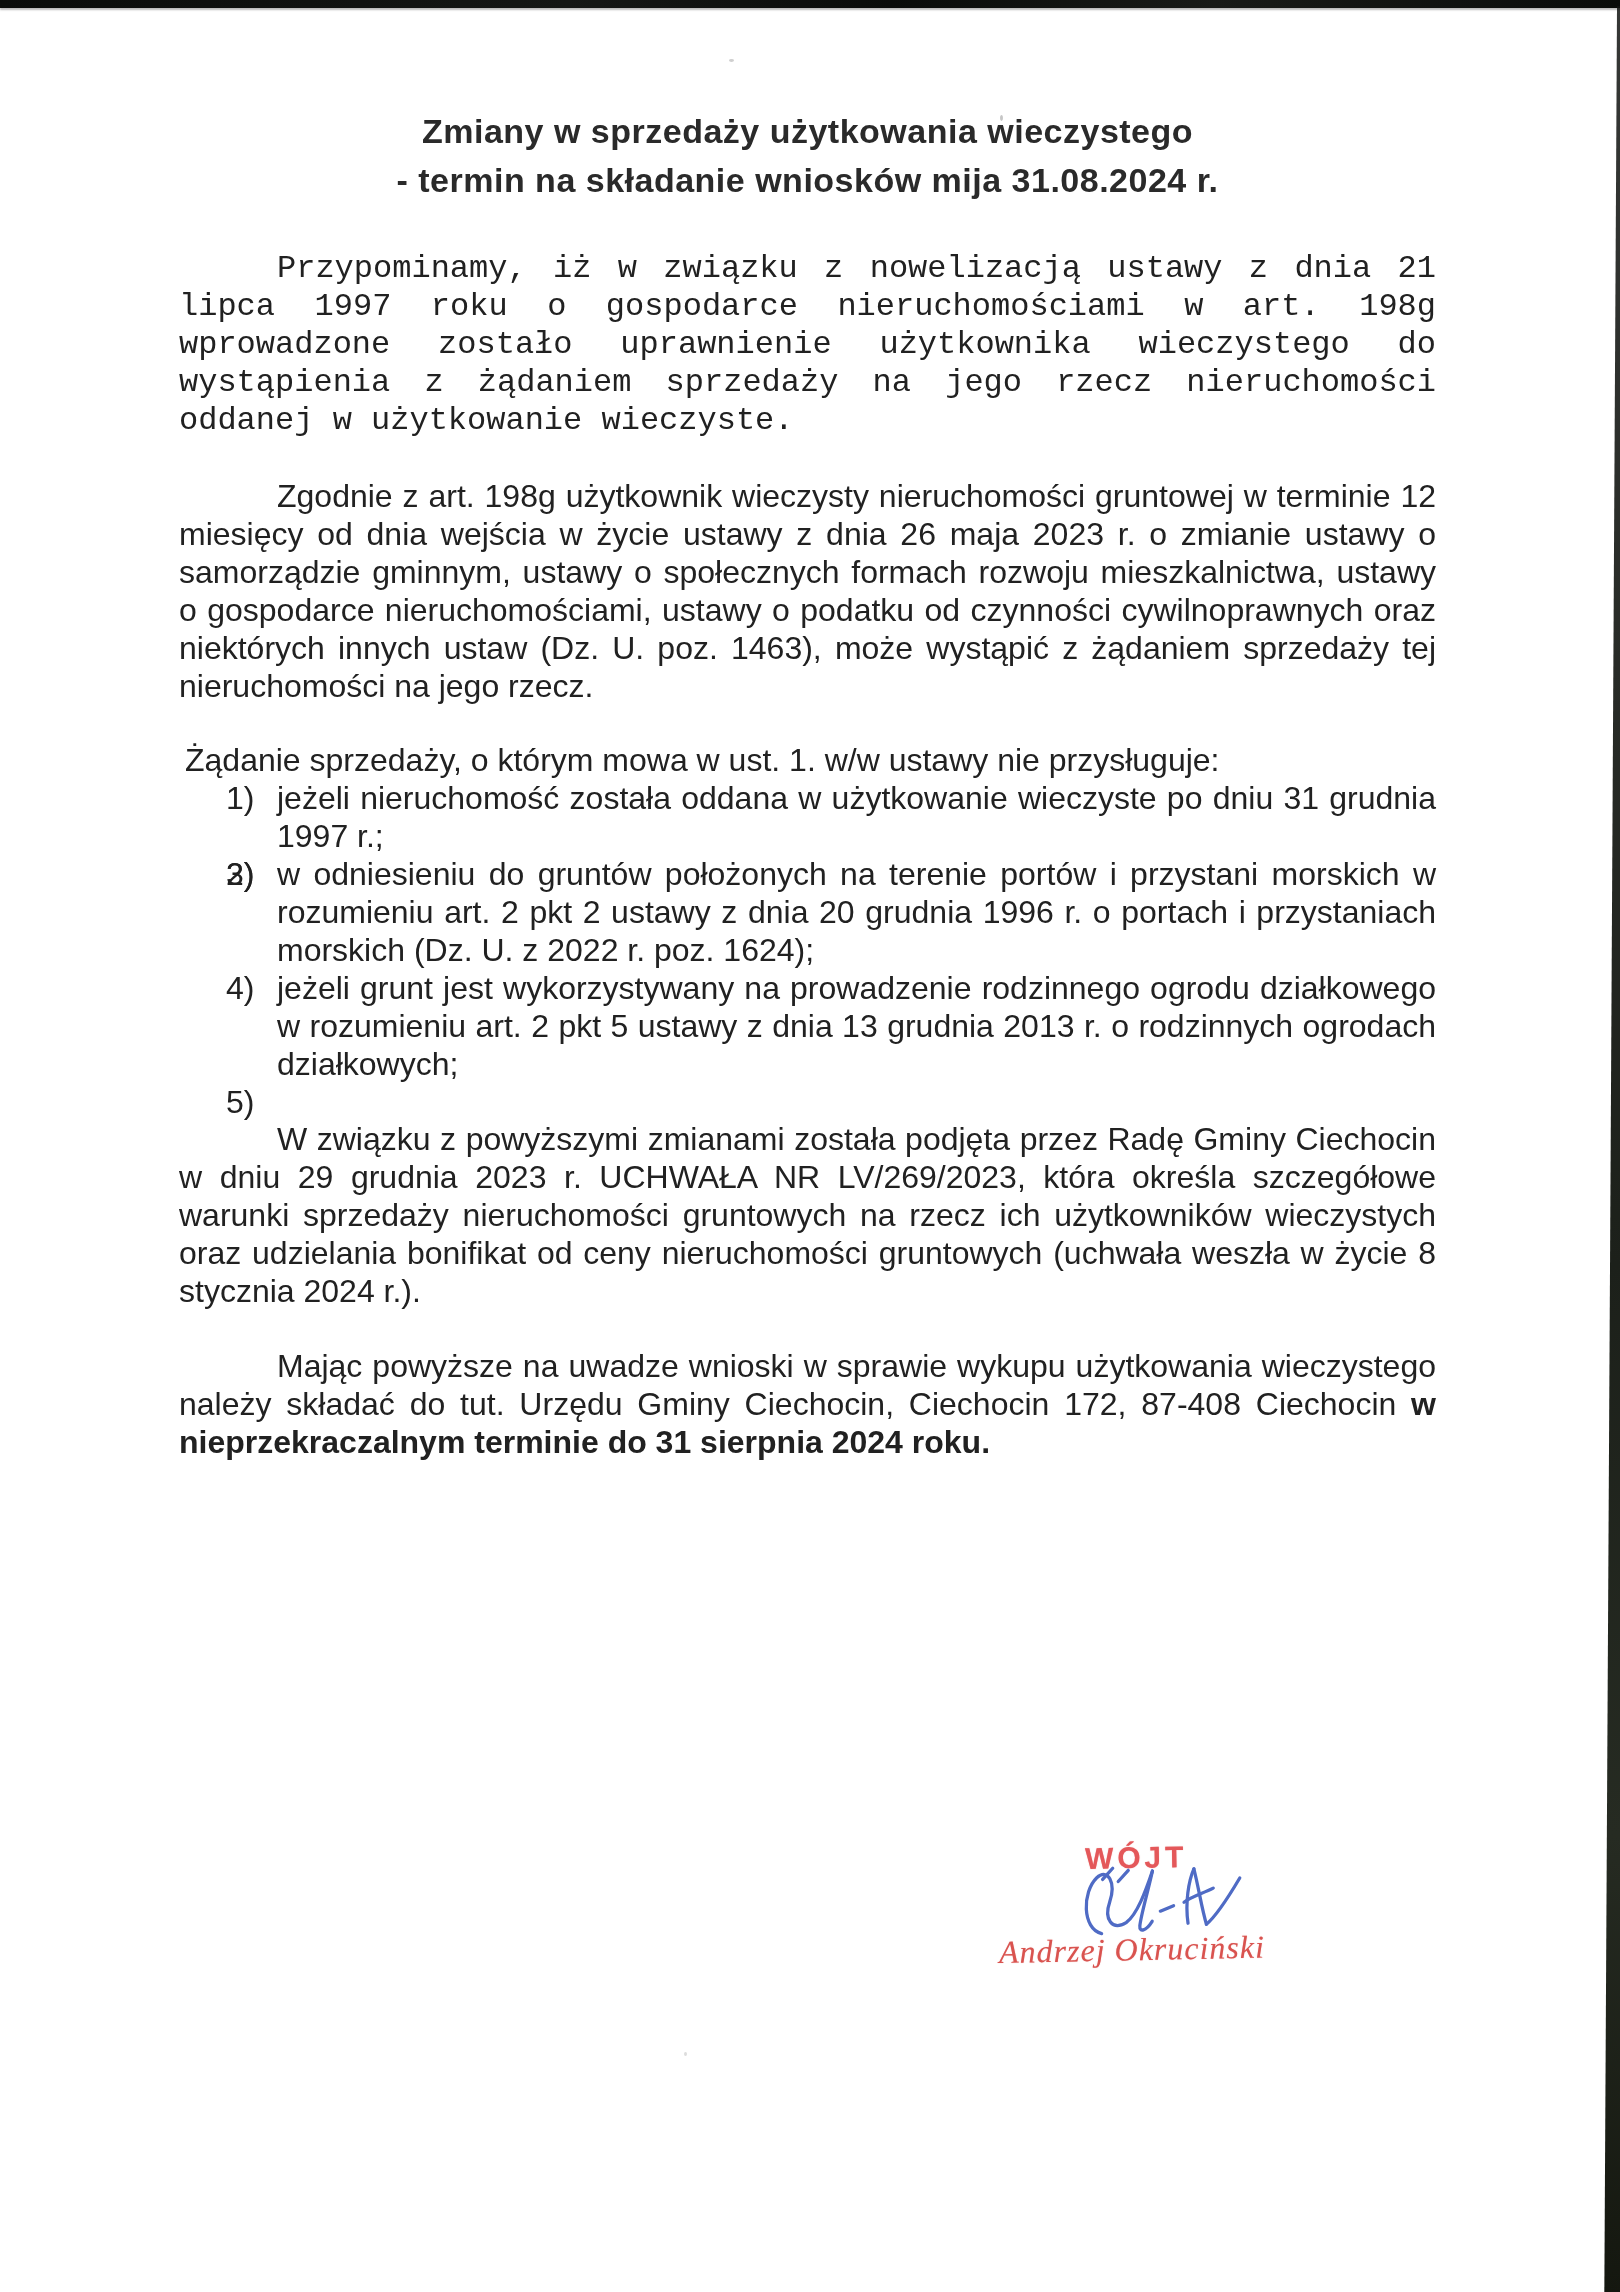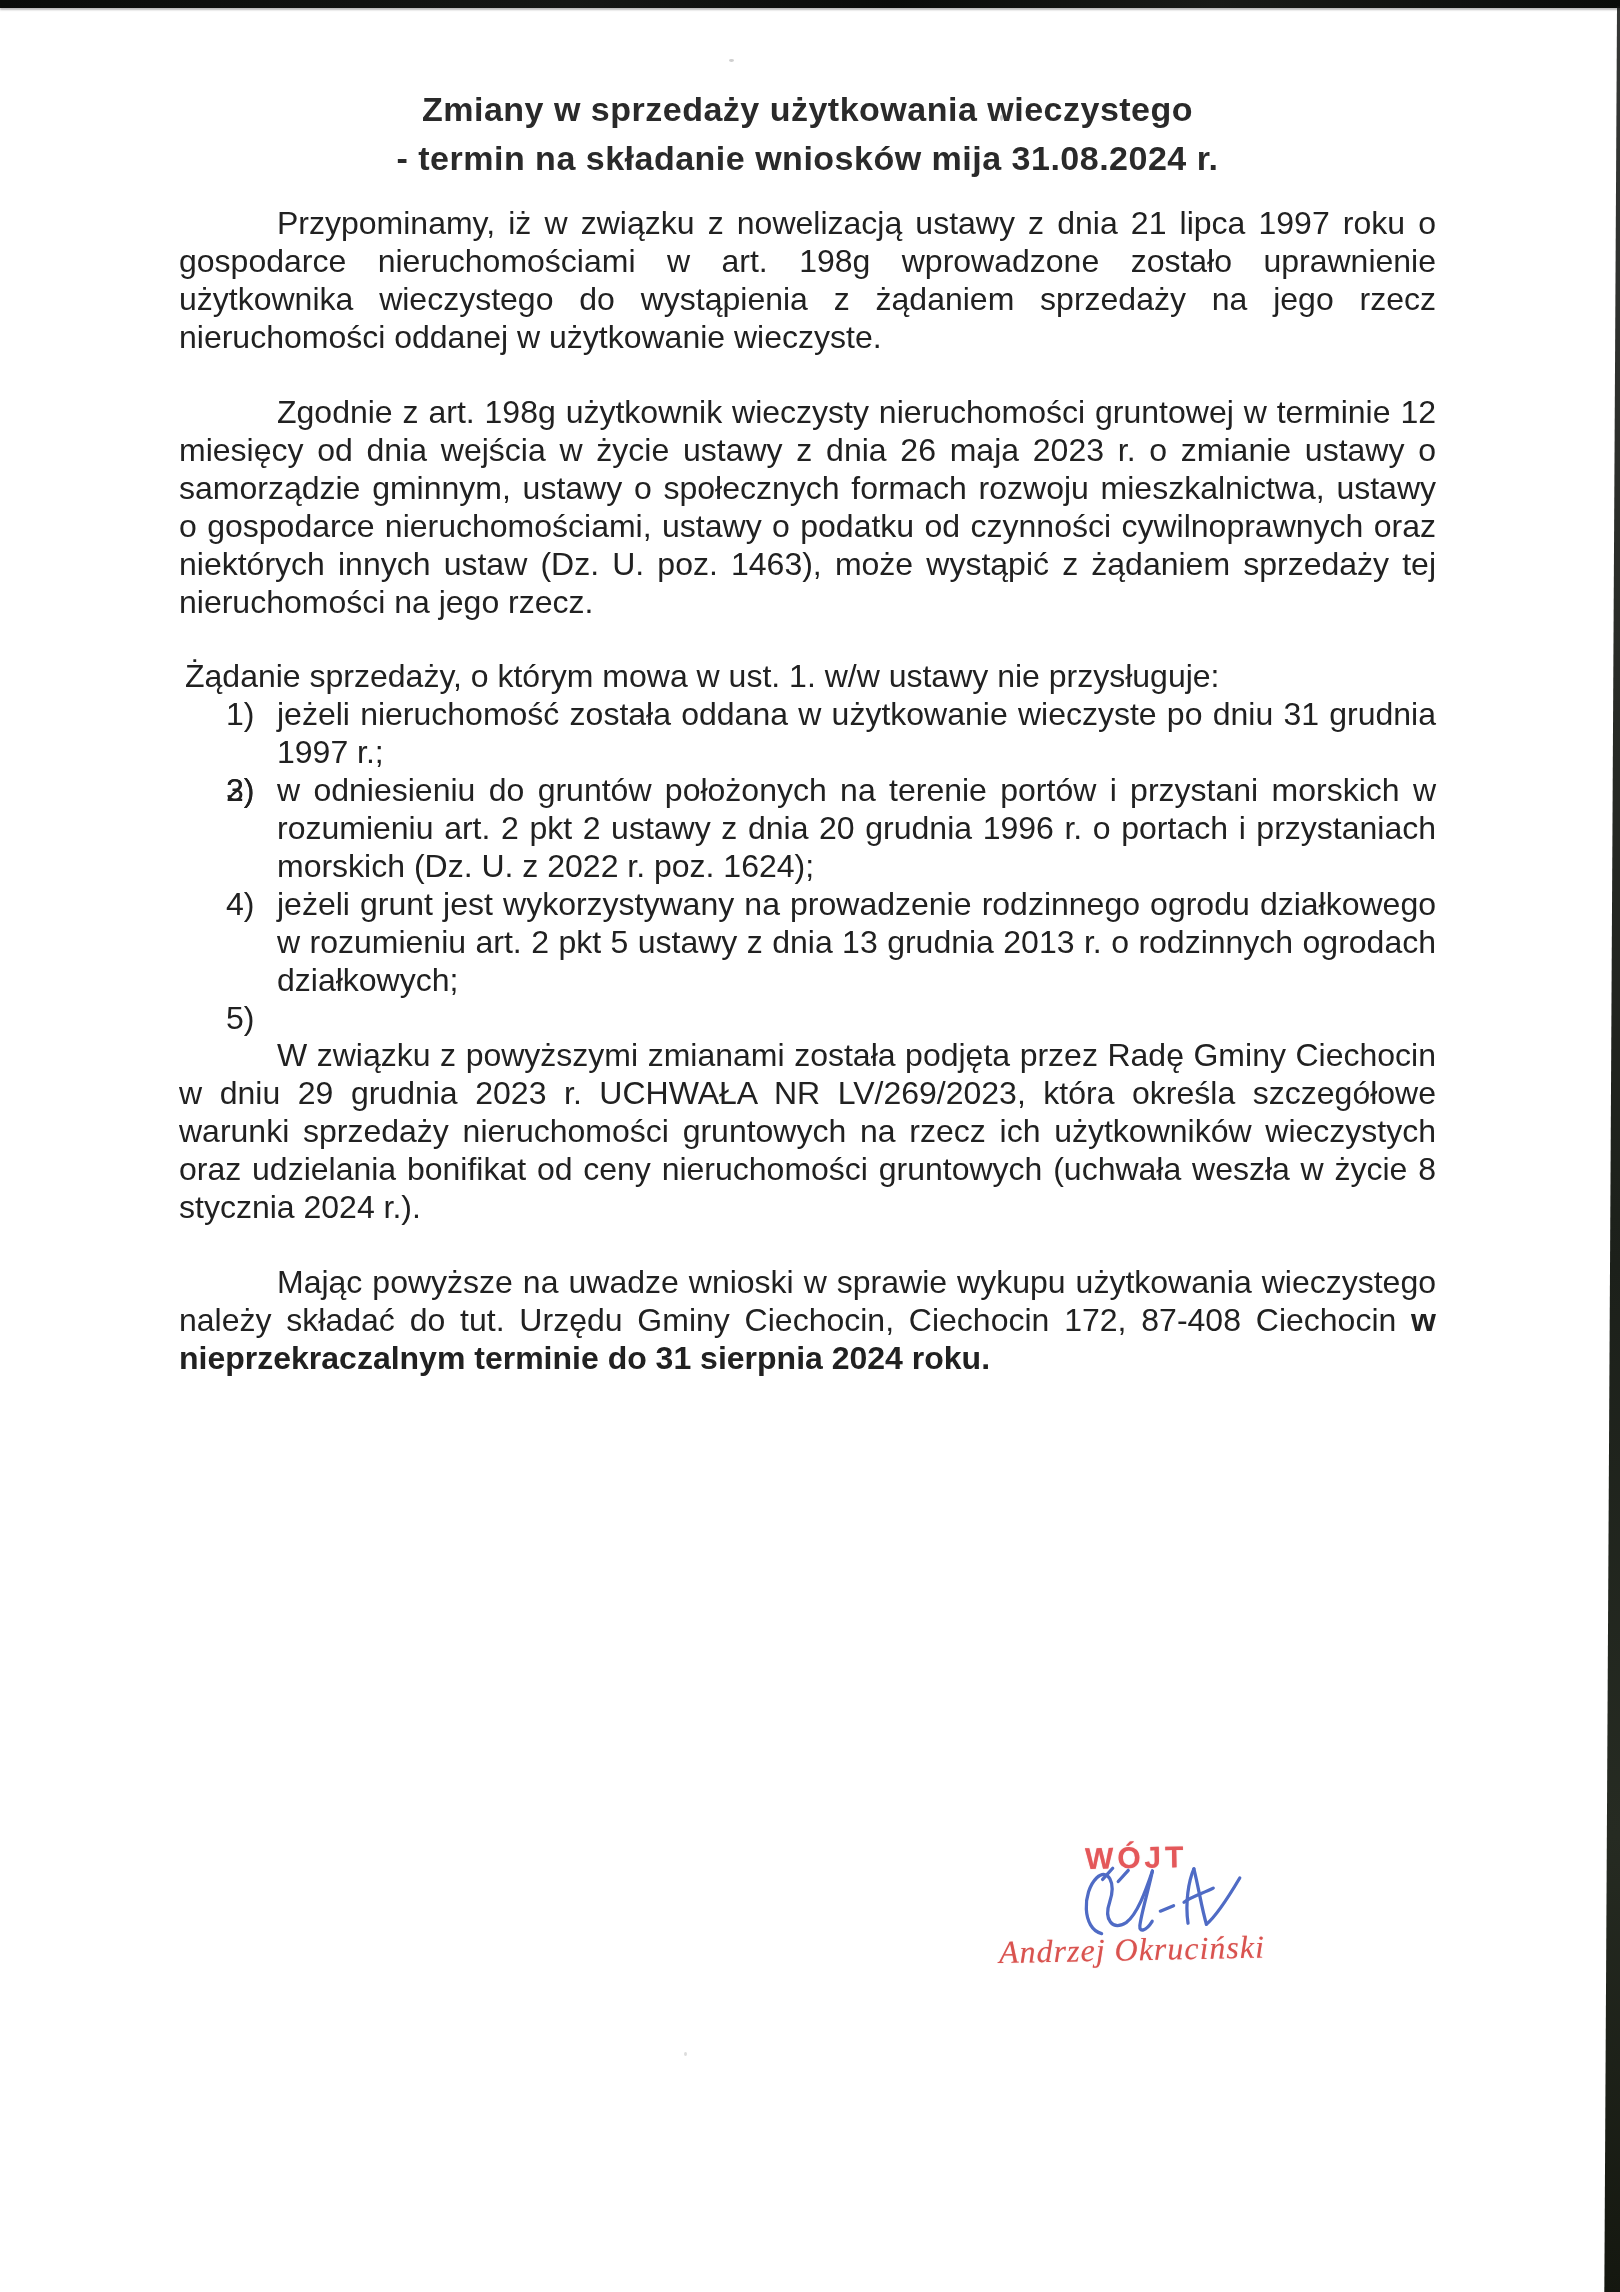--- a/index.html
+++ b/index.html
@@ -22,32 +22,32 @@
     background:linear-gradient(to bottom,rgba(18,20,18,.85),#1c201a 55%,#262b22 80%,#14170f);
     clip-path:polygon(12.7px 0,15.7px 0,15.7px 100%,0 100%);
   }
   .speck{position:absolute;background:#cfcfcf;border-radius:50%;}
   .s1{left:729px;top:59px;width:4.9px;height:2.9px;}
   .s2{left:1000px;top:115px;width:2.9px;height:5.9px;background:#c6c6c6;}
   .s3{left:684px;top:2052px;width:2.9px;height:3.9px;background:#dddddd;}
 
   .content{
     position:absolute;left:179px;top:0;width:1257px;
-    padding-top:85px;
+    padding-top:107px;
   }
   .title{
     font-size:34px;font-weight:bold;line-height:49px;
     text-align:center;letter-spacing:0.5px;color:#2a2a2a;
   }
   .para{
     margin:0;font-size:32px;line-height:38px;
     text-align:justify;color:#212121;
   }
   .indent{text-indent:98px;}
-  .first-para{margin-top:21px;}
+  .first-para{margin-top:45px;font-family:Liberation Mono, monospace;}
   .gap{margin-top:37px;}
   .intro{margin-top:36px;text-indent:0;margin-left:6px;}
   .excl{
     list-style:none;margin:0;padding:0;
     font-size:32px;line-height:38px;color:#212121;
   }
   .excl li{position:relative;padding-left:98px;text-align:justify;}
   .excl .num{position:absolute;left:47px;top:0;}
   .sig{
     position:absolute;left:977px;top:1841px;width:323px;height:147px;

